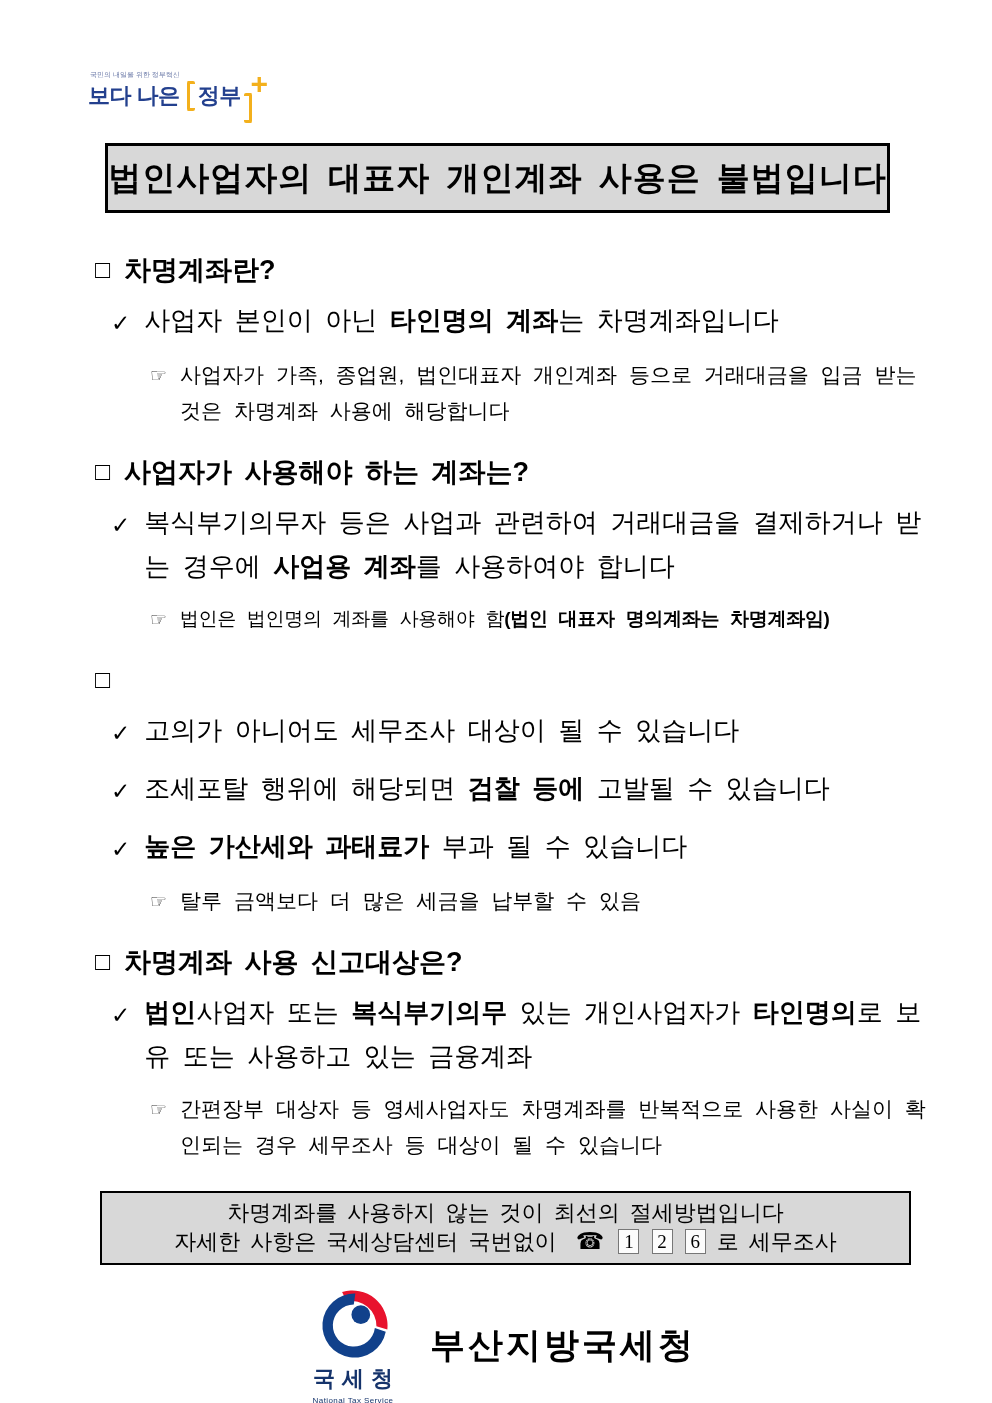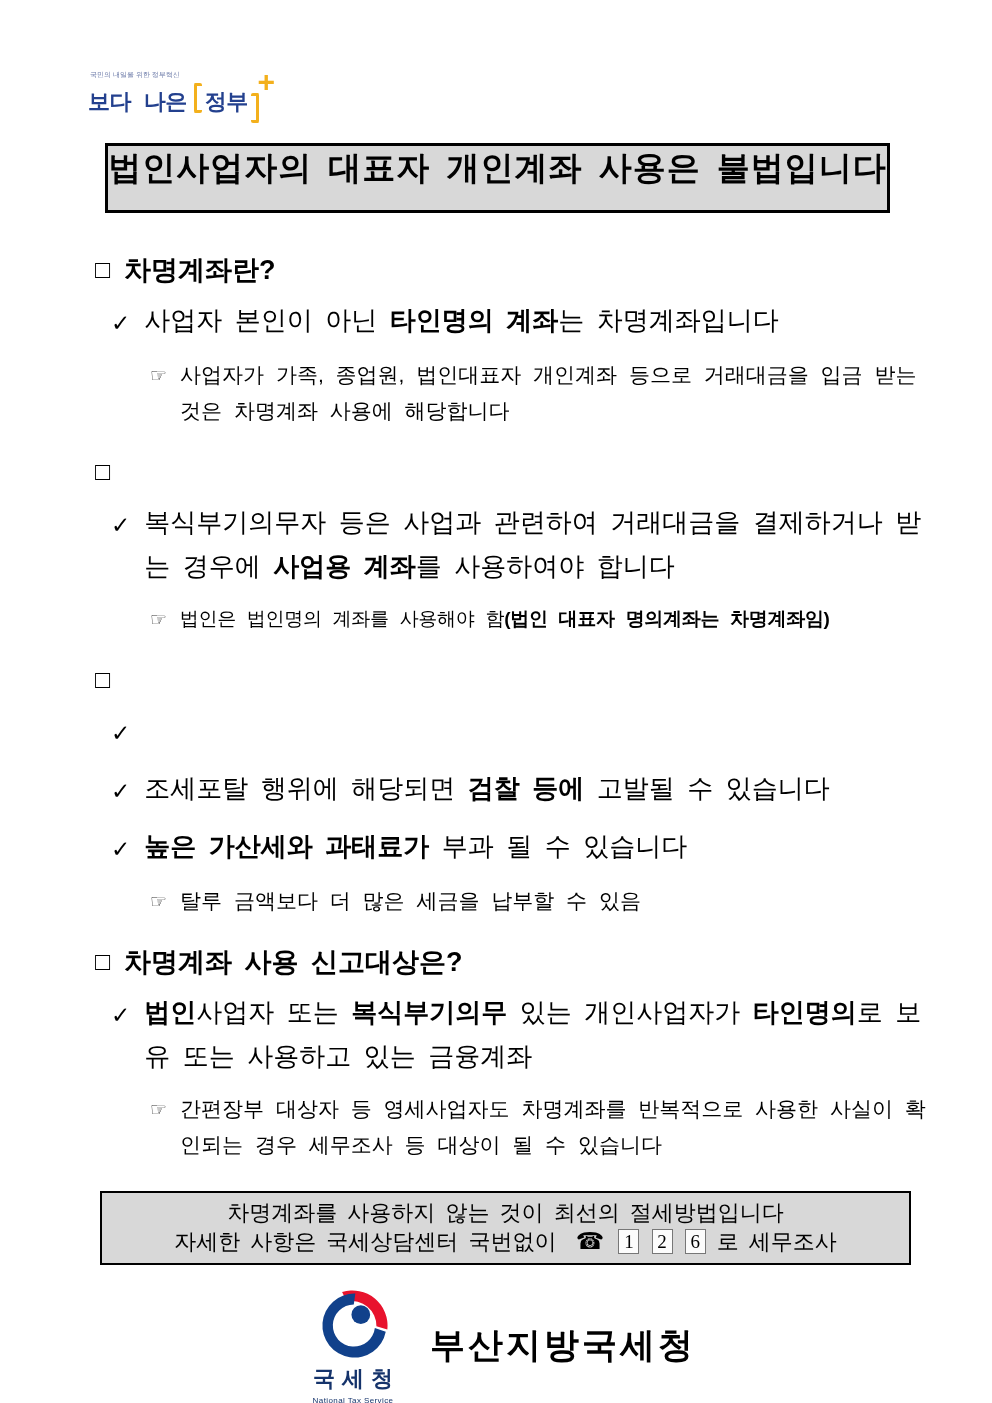--- a/index.html
+++ b/index.html
@@ -17,33 +17,33 @@
     width:992px;height:1403px;
     margin:0 auto;
     background:#fff;
     overflow:hidden;
     font-family:"Liberation Sans",sans-serif;
     color:#000;
   }
   
   .gov-logo{margin:70px 0 0 88px;display:inline-block;}
   .gov-tagline{font-size:7px;color:#6b7aa8;letter-spacing:0;margin:0 0 1px 2px;}
-  .logo-line{position:relative;display:flex;align-items:center;font-weight:800;
-    color:var(--logo-blue);font-size:22px;letter-spacing:-0.5px;font-family:Liberation Mono, monospace;}
+  .logo-line{position:relative;display:flex;align-items:flex-start;font-weight:800;
+    color:var(--logo-blue);font-size:22px;letter-spacing:-0.5px;}
   .bracket-l{width:8px;height:30px;border:3px solid var(--logo-yellow);
     border-right:none;border-radius:2px;margin:0 3px 8px 7px;}
   .bracket-r{width:8px;height:30px;border:3px solid var(--logo-yellow);
     border-left:none;border-radius:2px;margin:12px 0 0 3px;}
   .logo-plus{position:absolute;right:-16px;top:-14px;color:var(--logo-yellow);
     font-size:30px;font-weight:800;}
   
   .banner{
     margin:20px 0 0 105px;width:785px;height:70px;
     background:var(--banner-bg);border:3px solid #000;
-    display:flex;align-items:flex-start;justify-content:center;
+    display:flex;align-items:center;justify-content:center;
     font-size:33px;font-weight:800;letter-spacing:1px;word-spacing:6px;
   }
   
   .sections{margin:0 50px 0 95px;}
   .section{margin-top:26px;}
   .section:first-child{margin-top:40px;}
   .heading{display:flex;align-items:center;font-size:27px;font-weight:800;
     line-height:34px;word-spacing:5px;}
   .sq{font-size:25px;font-weight:400;margin-right:14px;position:relative;top:-1px;}
   .item{display:flex;margin-top:12px;}
@@ -108,36 +108,38 @@
           <div class="item-text"><span>사업자 본인이 아닌 </span><span class="bold">타인명의 계좌</span><span>는 차명계좌입니다</span></div>
         </div>
         <div class="item note">
           <span class="marker">☞</span>
           <div class="item-text"><span>사업자가 가족, 종업원, 법인대표자 개인계좌 등으로 거래대금을 입금 받는 것은 차명계좌 사용에 해당합니다</span></div>
         </div>
       </div>
       <div class="section">
         <div class="heading">
           <span class="sq">□</span>
+          <span>사업자가 사용해야 하는 계좌는?</span>
         </div>
         <div class="item check">
           <span class="marker">✓</span>
           <div class="item-text"><span>복식부기의무자 등은 사업과 관련하여 거래대금을 결제하거나 받는 경우에 </span><span class="bold">사업용 계좌</span><span>를 사용하여야 합니다</span></div>
         </div>
         <div class="item note">
           <span class="marker">☞</span>
           <div class="item-text"><span>법인은 법인명의 계좌를 사용해야 함</span><span class="bold">(법인 대표자 명의계좌는 차명계좌임)</span></div>
         </div>
       </div>
       <div class="section">
         <div class="heading">
           <span class="sq">□</span>
         </div>
         <div class="item check">
           <span class="marker">✓</span>
+          <div class="item-text"><span>고의가 아니어도 세무조사 대상이 될 수 있습니다</span></div>
         </div>
         <div class="item check">
           <span class="marker">✓</span>
           <div class="item-text"><span>조세포탈 행위에 해당되면 </span><span class="bold">검찰 등에</span><span> 고발될 수 있습니다</span></div>
         </div>
         <div class="item check">
           <span class="marker">✓</span>
           <div class="item-text"><span class="bold">높은 가산세와 과태료가</span><span> 부과 될 수 있습니다</span></div>
         </div>
         <div class="item note">

